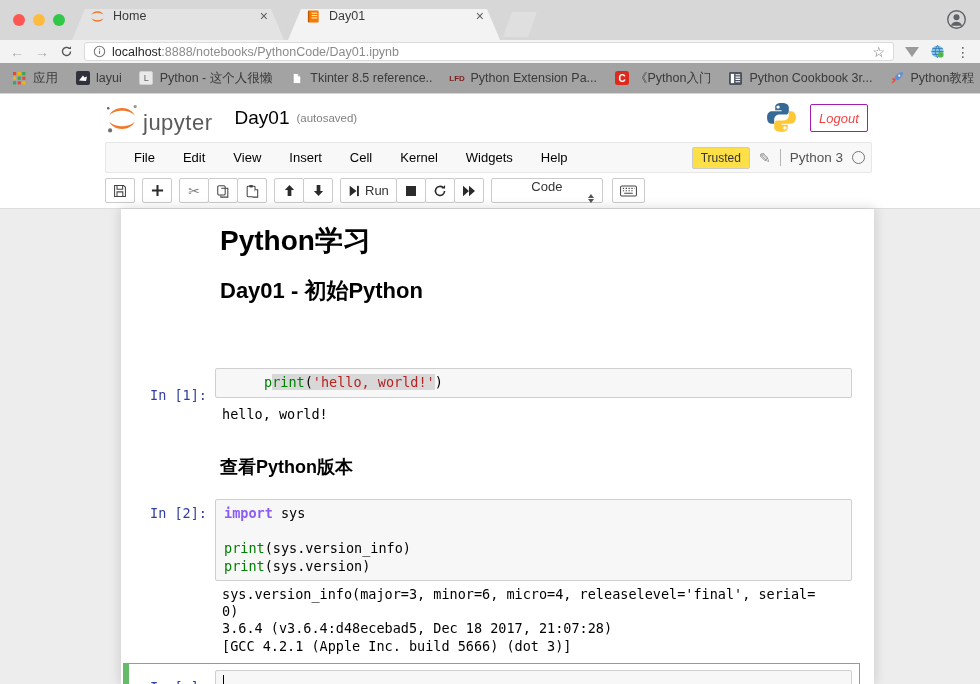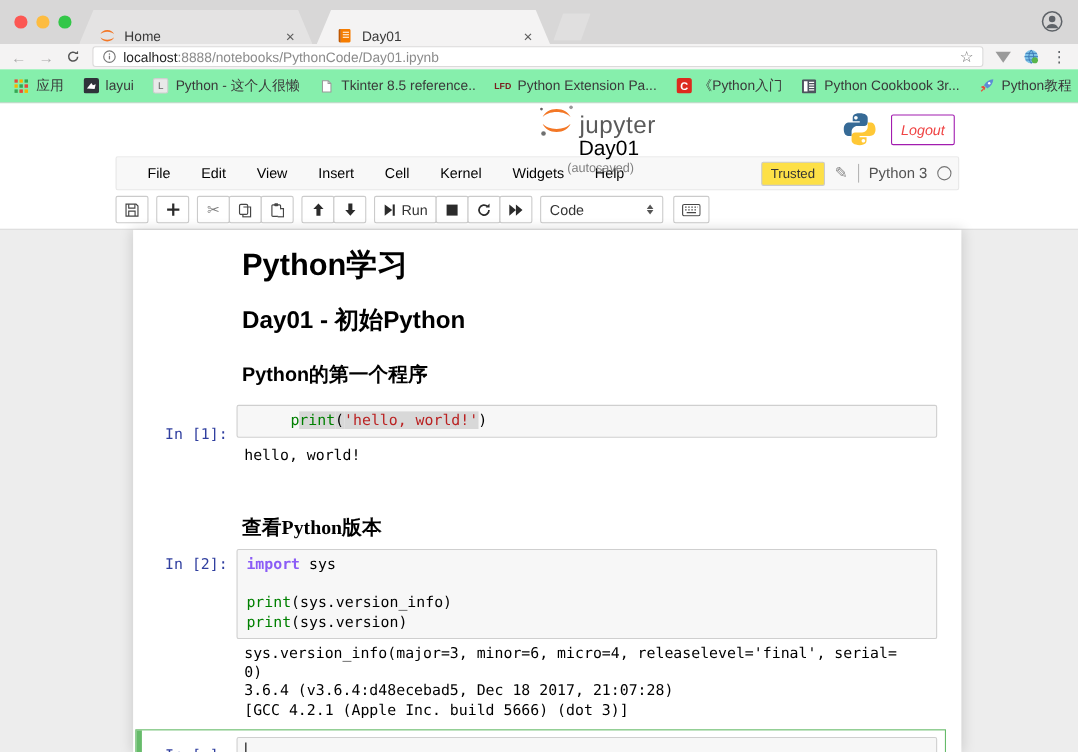--- a/index.html
+++ b/index.html
@@ -6,21 +6,21 @@
   html,body { width:980px; height:684px; overflow:hidden; }
   body { font-family:"Liberation Sans","DejaVu Sans",sans-serif; background:#fff; position:relative; font-size:13px; }
 
   
   .tabstrip { height:40px; background:#d8d7d7; display:flex; align-items:flex-end; position:relative; }
   .traffic { position:absolute; left:13px; top:14px; display:flex; gap:8px; }
   .light { width:12px; height:12px; border-radius:50%; }
   .light.red { background:#fc5753; }
   .light.yellow { background:#fdbc40; }
   .light.green { background:#33c748; }
-  .tab { height:31px; width:212px; display:flex; align-items:flex-end; padding:0 16px 0 18px;
+  .tab { height:31px; width:212px; display:flex; align-items:flex-start; padding:0 16px 0 18px;
          clip-path:polygon(13px 0, calc(100% - 13px) 0, 100% 100%, 0 100%);
          font-size:12.5px; color:#3a3a3a; }
   .tab.inactive { background:#e4e3e3; margin-left:72px; }
   .tab.active { background:#f4f3f3; margin-left:4px; }
   .tab .favicon { width:15px; height:15px; margin-right:8px; flex:0 0 auto; display:flex; }
   .tab .tab-label { white-space:nowrap; overflow:hidden; }
   .tab .tab-close { margin-left:auto; color:#5f5f5f; font-size:14px; line-height:1; cursor:default; }
   .newtab { width:34px; height:25px; margin:0 0 3px 3px; background:#e0dfdf;
             clip-path:polygon(9px 0, 100% 0, calc(100% - 9px) 100%, 0 100%); }
   .avatar { position:absolute; right:13px; top:9px; width:21px; height:21px; }
@@ -29,27 +29,27 @@
   .nav-ic { font-size:14px; color:#aaa; line-height:1; }
   .nav-ic.reload svg { display:block; }
   .urlfield { flex:1; height:19px; background:#fff; border:1px solid #dbdada; border-radius:3px;
               display:flex; align-items:center; padding:0 8px; gap:6px; font-size:12.5px; }
   .url-host { color:#262626; }
   .url-rest { color:#8b8b8b; }
   .url-star { margin-left:auto; color:#6f6f6f; font-size:14px; }
   .ext-v { width:0; height:0; border-left:7px solid transparent; border-right:7px solid transparent; border-top:10px solid #9a9a9a; }
   .dots-menu { color:#5f6368; font-size:14px; letter-spacing:0; }
 
-  .bookmarksbar { height:31px; background:#86efac; border-bottom:1px solid #d4d4d4;
+  .bookmarksbar { height:31px; background:#a3a3a3; border-bottom:1px solid #d4d4d4;
                   display:flex; align-items:center; padding:0 12px; gap:17px; font-size:12.5px; color:#3a3a3a; }
   .bm { display:flex; align-items:center; gap:6px; white-space:nowrap; }
   .bm-ic { width:15px; height:15px; display:flex; align-items:center; justify-content:center; flex:0 0 auto; }
 
   
-  .jp-header { height:48px; background:#fff; position:relative; display:flex; align-items:center; padding-left:105px;flex-direction:column; }
+  .jp-header { height:48px; background:#fff; position:relative; display:flex; align-items:center; padding-left:105px; }
   .jp-logo { display:flex; align-items:flex-end; gap:4px; }
   .jp-wordmark { font-size:22px; color:#5a5a5a; letter-spacing:0.5px; line-height:1; }
   .jp-title { font-size:19px; color:#000; margin-left:22px; }
   .jp-autosaved { font-size:11.5px; color:#808080; margin-left:7px; }
   .py-logo { position:absolute; right:182px; top:7px; }
   .logout-btn { position:absolute; right:112px; top:10px; width:58px; height:28px; background:#fff;
                 border:1px solid #a21caf; border-radius:2px; font-size:13px; color:#ef4444;
                 display:flex; align-items:center; justify-content:center;font-style:italic; }
 
   .container { width:767px; margin-left:105px; }
@@ -64,34 +64,34 @@
   .kernel-circle { width:13px; height:13px; border:1.5px solid #757575; border-radius:50%; }
 
   .toolbar { height:35px; display:flex; align-items:center; gap:7px; padding:0; }
   .tb-group { display:flex; }
   .tb-btn { min-width:30px; height:25px; background:#fff; border:1px solid #cbcbcb; border-radius:2px;
             display:flex; align-items:center; justify-content:center; padding:0 7px; margin-left:-1px; color:#454545; }
   .tb-btn:first-child { margin-left:0; }
   .tb-btn svg { display:block; }
   .run-label { font-size:13px; margin-left:5px; color:#333; }
   .celltype { width:112px; height:25px; border:1px solid #cbcbcb; border-radius:2px; background:#fff;
-              display:flex; align-items:center; padding:0 8px; font-size:13px; color:#333; }
+              display:flex; align-items:center; padding:0 8px; font-size:13px; color:#333;flex-direction:column; }
   .spin { margin-left:auto; display:flex; flex-direction:column; gap:1px; }
   .spin i { width:0; height:0; border-left:3.5px solid transparent; border-right:3.5px solid transparent; }
   .spin .up { border-bottom:4.5px solid #555; }
   .spin .dn { border-top:4.5px solid #555; }
 
   
   .notebook-area { position:absolute; left:0; right:0; top:208px; bottom:0; background:#ededed; border-top:1px solid #dddddd; }
   .page { position:absolute; left:121px; top:0; bottom:0; width:753px; background:#fff;
           box-shadow:0 0 11px 1px rgba(0,0,0,0.14); overflow:hidden; }
   .page h1 { position:absolute; left:99px; top:13px; font-size:28px; font-weight:bold; color:#000; }
   .page h2 { position:absolute; left:99px; top:67px; font-size:22px; font-weight:bold; color:#000; }
   .page h3 { position:absolute; left:99px; font-size:18px; font-weight:bold; color:#000; }
-  .h3a { top:119px; } .h3b { top:258px;font-family:Liberation Serif, serif; }
+  .h3a { top:119px; } .h3b { top:246px; }
   .mono, .prompt, .code-box, .out { font-family:"DejaVu Sans Mono","Liberation Mono",monospace; }
   .prompt { position:absolute; left:10px; width:76px; text-align:right; font-size:13.5px; color:#303F9F; white-space:nowrap; }
   .p1 { top:178px; } .p2 { top:296px; } .p3 { top:470px; }
   .code-box { position:absolute; left:94px; width:637px; background:#f7f7f7; border:1px solid #cfcfcf;
               border-radius:2px; padding:5px 8px; font-size:13.5px; line-height:17.5px; white-space:pre; color:#000; }
   .in1 { top:159px; height:30px;padding-left:48px; }
   .in2 { top:290px; height:82px; }
   .in3 { top:461px; height:80px; }
   .out { position:absolute; left:101px; font-size:13.5px; line-height:17.2px; white-space:pre; color:#000; }
   .o1 { top:197px; } .o2 { top:377px; }
@@ -382,21 +382,20 @@
           <path d="M3 3.2h1.4M6 3.2h1.4M9 3.2h1.4M12 3.2h1.4M15 3.2h.4M3 5.8h1.4M6 5.8h1.4M9 5.8h1.4M12 5.8h1.4M4.5 8.4h9" stroke="#454545" stroke-width="1.1"></path>
         </svg>
     </span>
   </div>
 </div>
 
 <div class="notebook-area">
   <div class="page">
     <h1>Python学习</h1>
     <h2>Day01 - 初始Python</h2>
-    <h3 class="h3a">Python的第一个程序</h3>
 
     <div class="prompt p1">In [1]:</div>
     <div class="code-box in1"><span class="tok-fn">p</span><span class="tok-fn hl">rint</span><span class="tok-pl hl">(</span><span class="tok-str hl">'hello, world!'</span><span class="tok-pl">)</span></div>
     <div class="out o1">hello, world!</div>
 
     <h3 class="h3b">查看Python版本</h3>
 
     <div class="prompt p2">In [2]:</div>
     <div class="code-box in2"><span class="tok-kw">import</span><span class="tok-pl"> sys</span>
 

